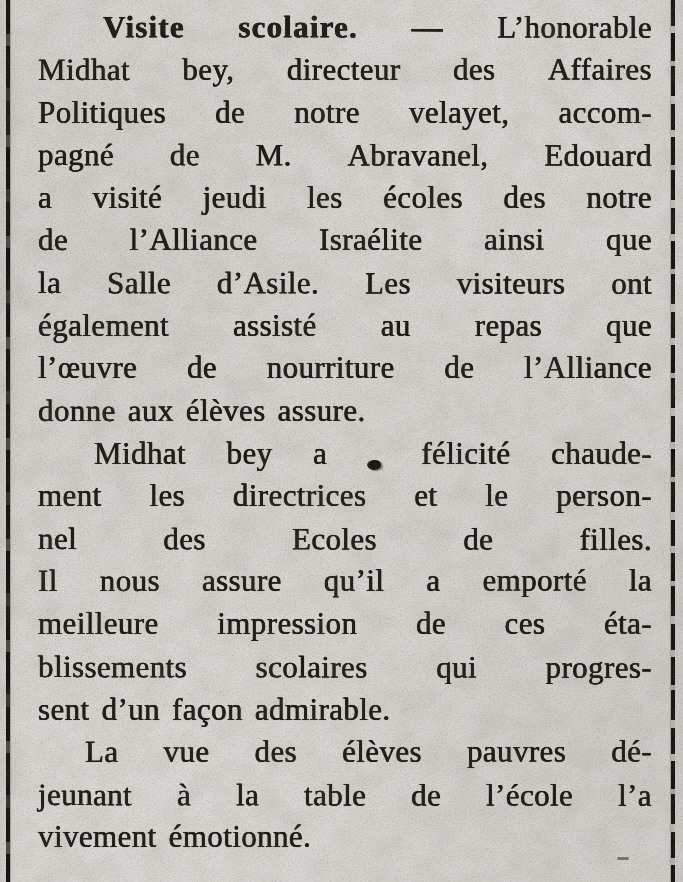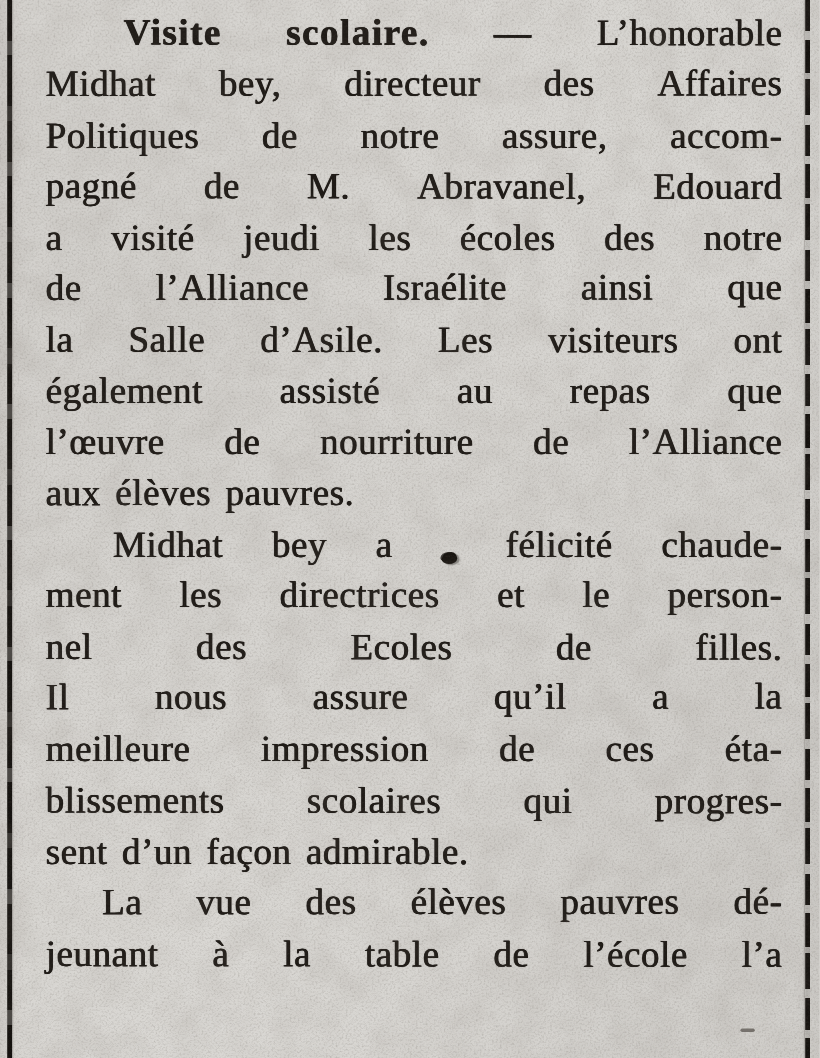--- a/index.html
+++ b/index.html
@@ -124,21 +124,21 @@
         <span class="word">Midhat</span>
         <span class="word">bey,</span>
         <span class="word">directeur</span>
         <span class="word">des</span>
         <span class="word">Affaires</span>
       </div>
       <div class="line just">
         <span class="word">Politiques</span>
         <span class="word">de</span>
         <span class="word">notre</span>
-        <span class="word">assure,</span>
+        <span class="word">velayet,</span>
         <span class="word">accom-</span>
       </div>
       <div class="line just">
         <span class="word">pagné</span>
         <span class="word">de</span>
         <span class="word">M.</span>
         <span class="word">Abravanel,</span>
         <span class="word">Edouard</span>
       </div>
       <div class="line just">
@@ -173,23 +173,24 @@
         <span class="word">que</span>
       </div>
       <div class="line just">
         <span class="word">l’œuvre</span>
         <span class="word">de</span>
         <span class="word">nourriture</span>
         <span class="word">de</span>
         <span class="word">l’Alliance</span>
       </div>
       <div class="line">
+        <span class="word">donne</span>
         <span class="word">aux</span>
         <span class="word">élèves</span>
-        <span class="word">pauvres.</span>
+        <span class="word">assure.</span>
       </div>
       <div class="line just" style="padding-left: 56px;">
         <span class="word">Midhat</span>
         <span class="word">bey</span>
         <span class="word">a</span>
         <span class="blot"></span>
         <span class="word">félicité</span>
         <span class="word">chaude-</span>
       </div>
       <div class="line just">
@@ -206,20 +207,21 @@
         <span class="word">Ecoles</span>
         <span class="word">de</span>
         <span class="word">filles.</span>
       </div>
       <div class="line just">
         <span class="word">Il</span>
         <span class="word">nous</span>
         <span class="word">assure</span>
         <span class="word">qu’il</span>
         <span class="word">a</span>
+        <span class="word">emporté</span>
         <span class="word">la</span>
       </div>
       <div class="line just">
         <span class="word">meilleure</span>
         <span class="word">impression</span>
         <span class="word">de</span>
         <span class="word">ces</span>
         <span class="word">éta-</span>
       </div>
       <div class="line just">
@@ -243,20 +245,24 @@
         <span class="word">dé-</span>
       </div>
       <div class="line just">
         <span class="word">jeunant</span>
         <span class="word">à</span>
         <span class="word">la</span>
         <span class="word">table</span>
         <span class="word">de</span>
         <span class="word">l’école</span>
         <span class="word">l’a</span>
+      </div>
+      <div class="line">
+        <span class="word">vivement</span>
+        <span class="word">émotionné.</span>
       </div>
     </div>
 
   <div class="speck"></div>
 
   <svg class="grain" width="683" height="882">
     <filter id="fineNoise">
       <feTurbulence type="fractalNoise" baseFrequency="0.6" numOctaves="2" stitchTiles="stitch" result="t"></feTurbulence>
       <feColorMatrix in="t" type="matrix" values="0 0 0 0 0.11  0 0 0 0 0.095  0 0 0 0 0.08  0.6 0.6 0 0 -0.55"></feColorMatrix>
     </filter>

